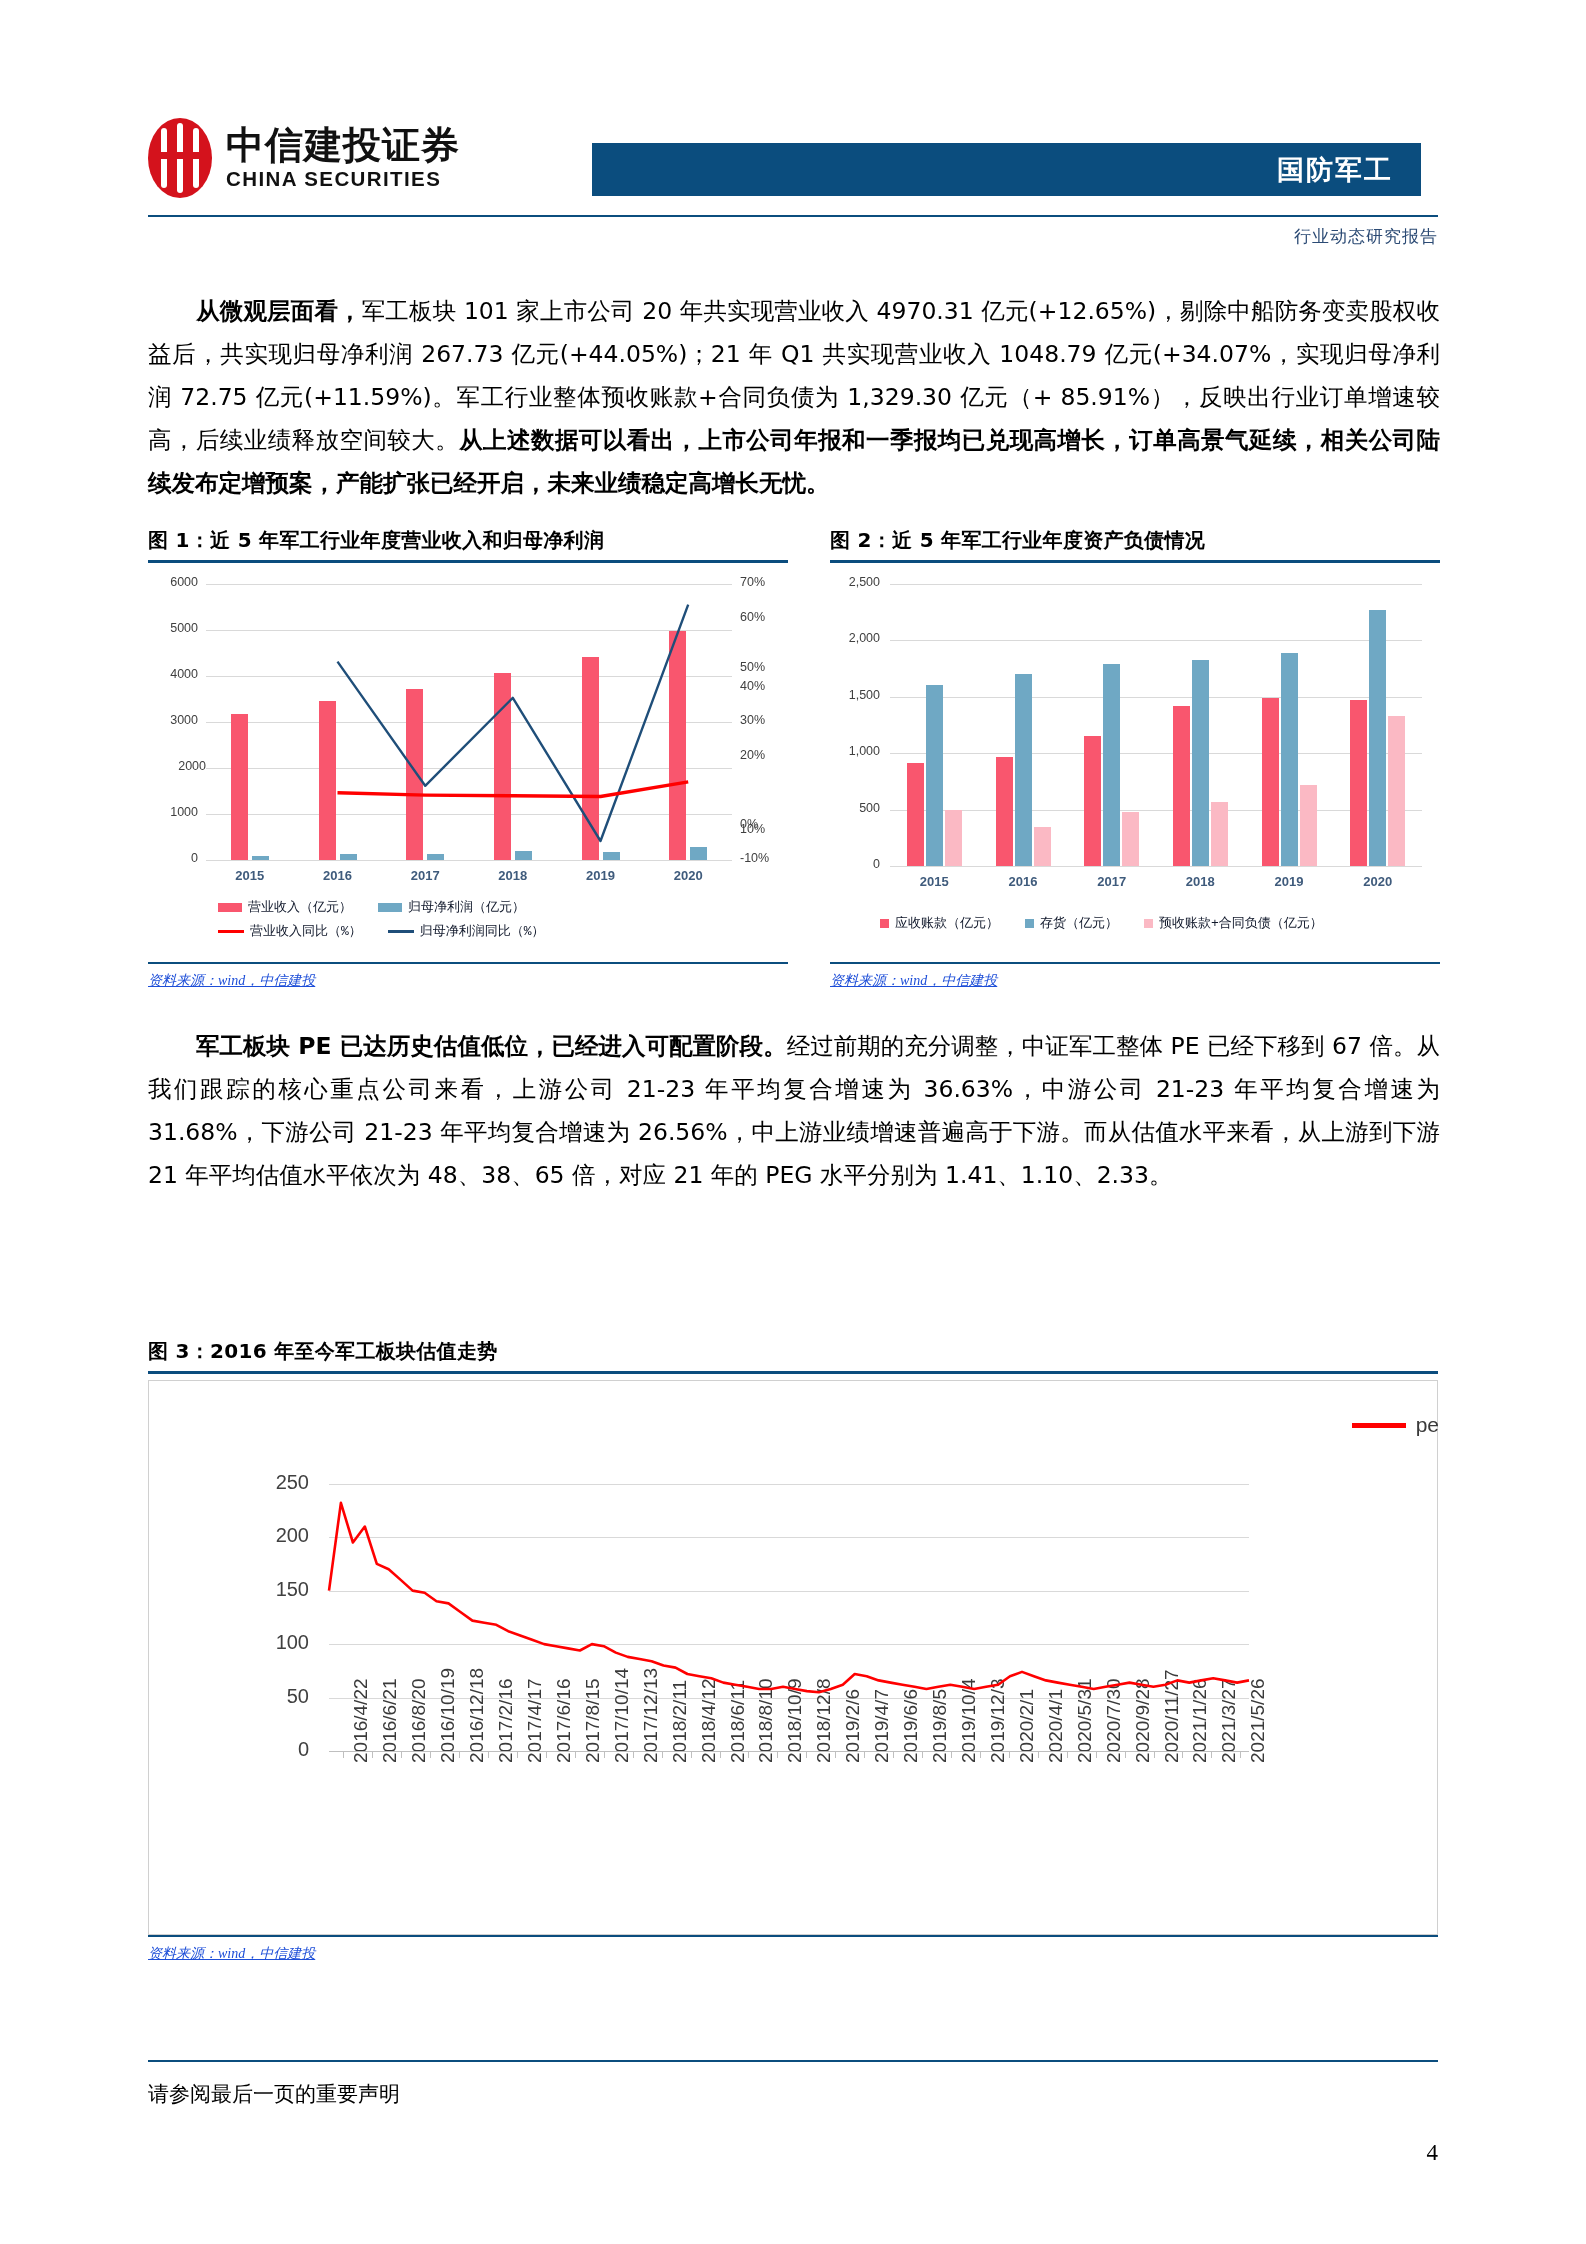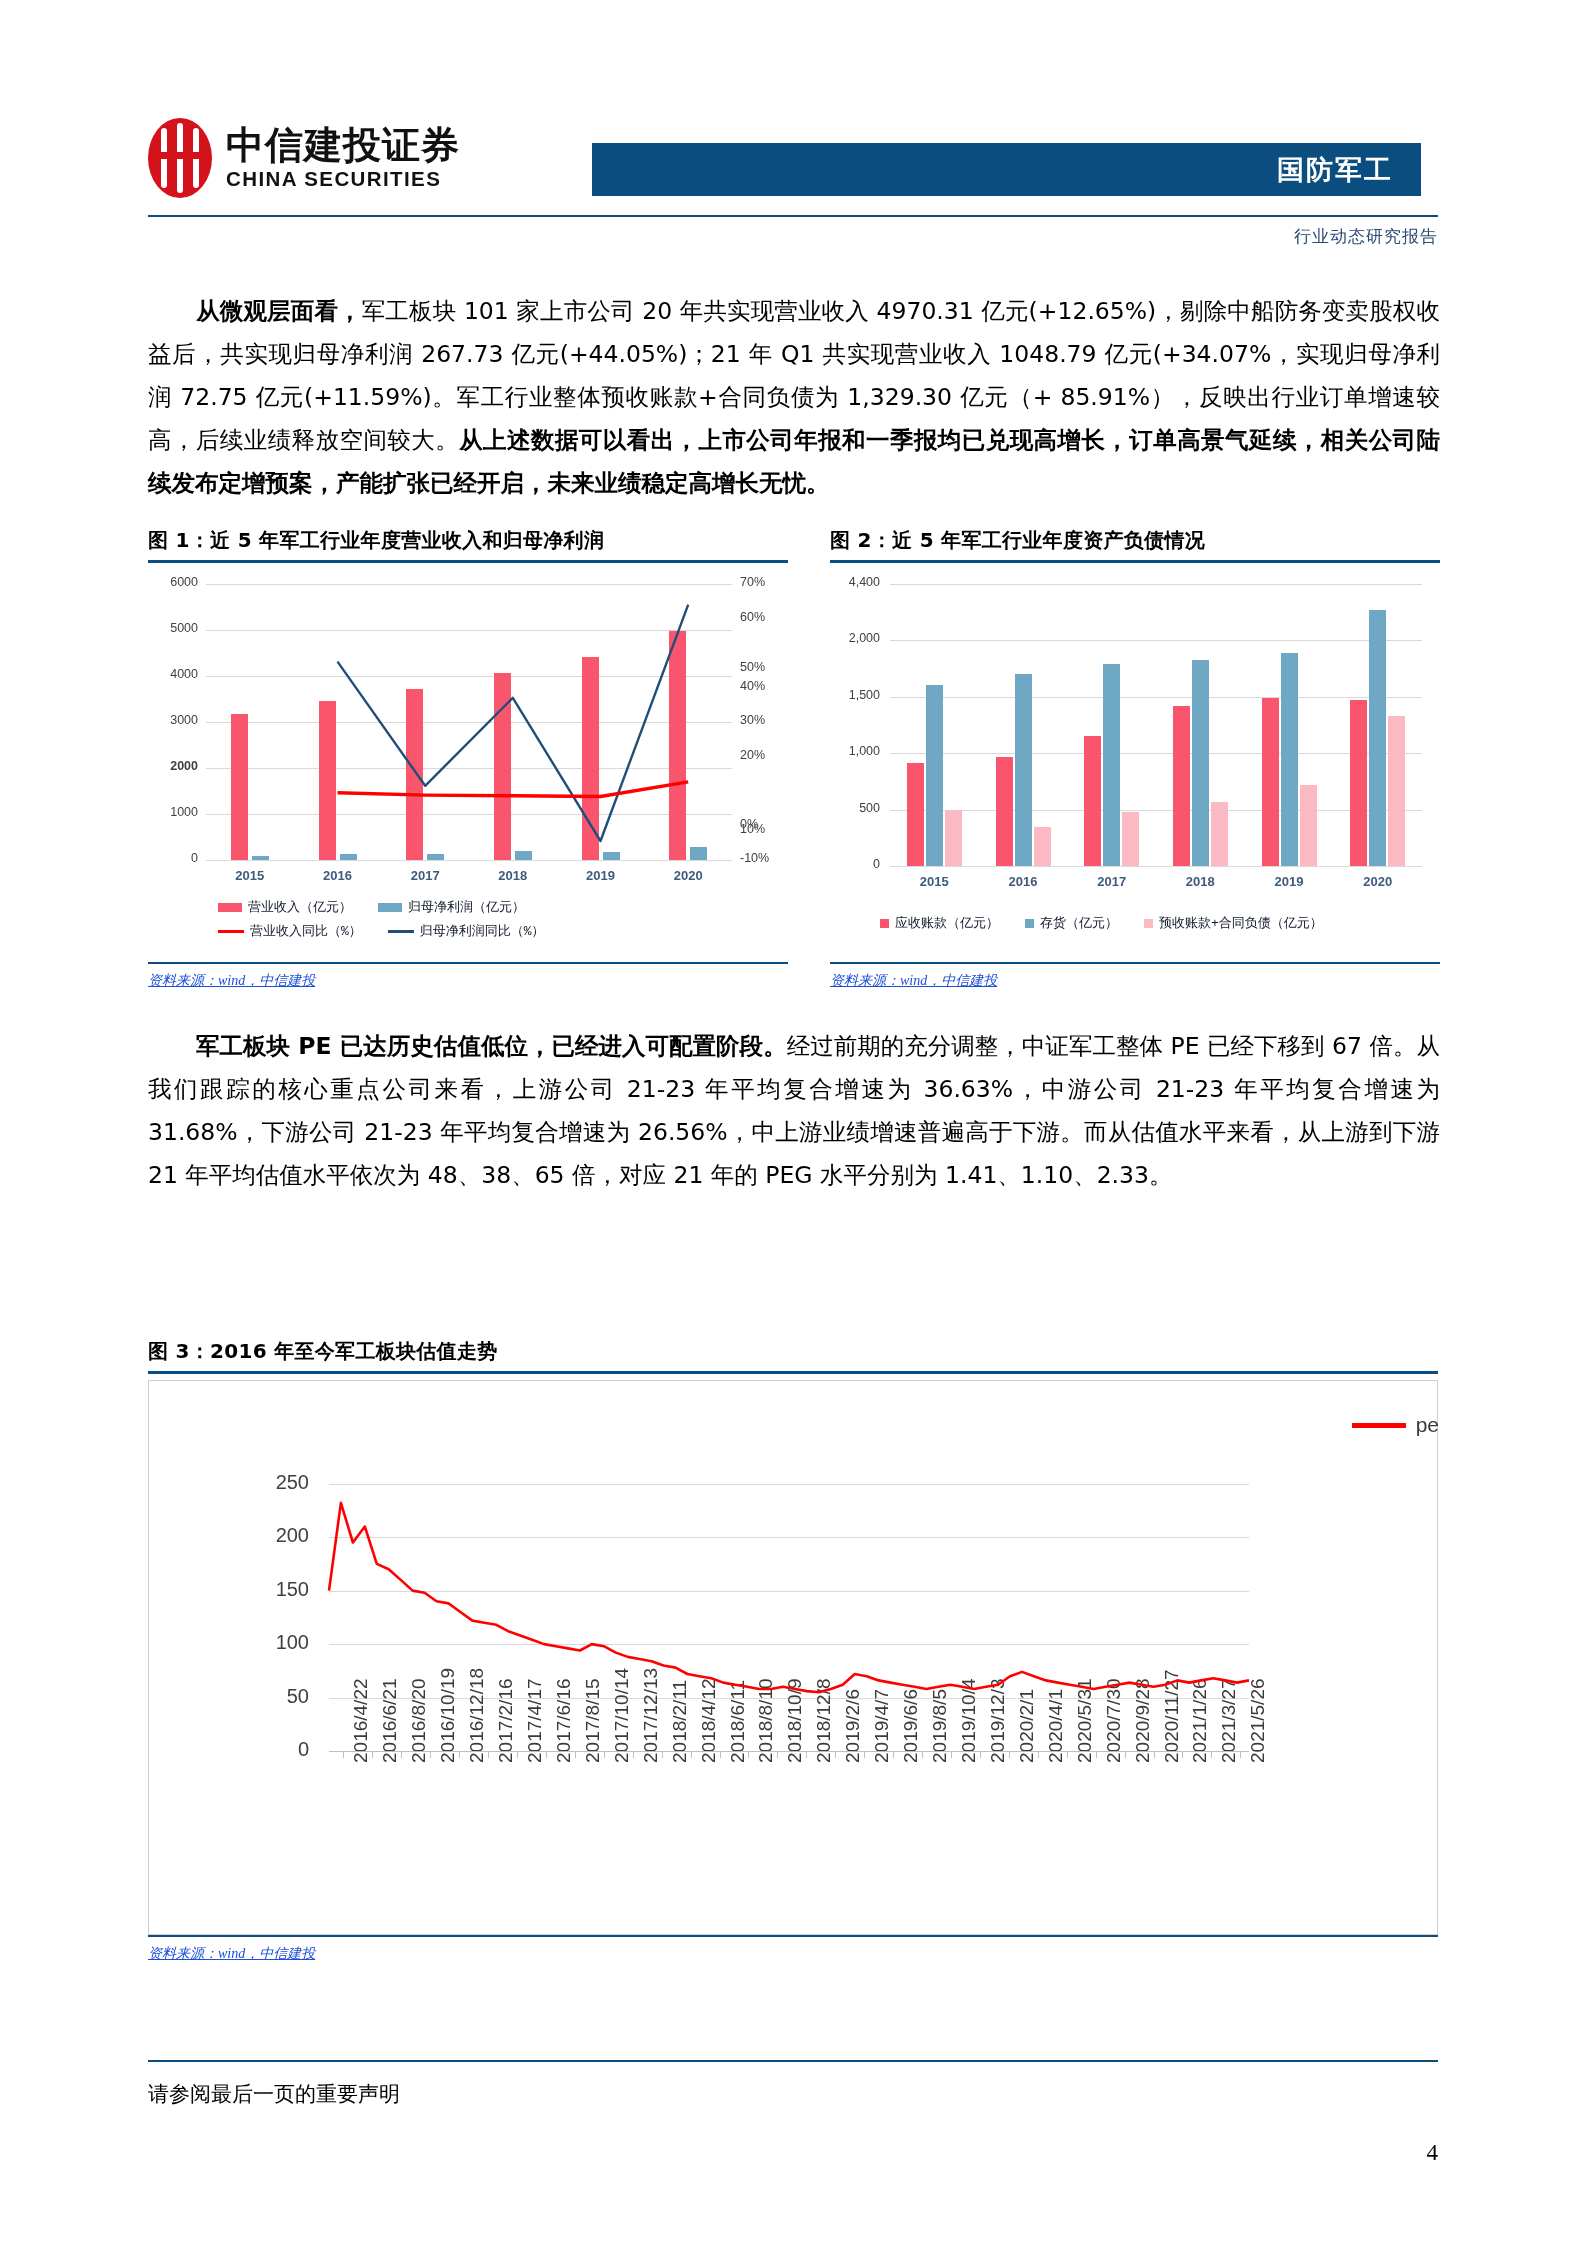--- a/index.html
+++ b/index.html
@@ -157,21 +157,21 @@
 
   <div class="fig-cap" style="left:148px;top:527px;">图 1：近 5 年军工行业年度营业收入和归母净利润</div>
   <div class="fig-rule" style="left:148px;top:560px;width:640px;"></div>
 
   <div class="chart-box" id="chart1" style="left:148px;top:568px;width:640px;height:400px;">
       <div class="gridline" style="left: 58px; top: 292px; width: 526px;"></div>
       <div class="ytick" style="left: 0px; top: 283px; width: 50px;">0</div>
       <div class="gridline" style="left: 58px; top: 246px; width: 526px;"></div>
       <div class="ytick" style="left: 0px; top: 237px; width: 50px;">1000</div>
       <div class="gridline" style="left: 58px; top: 200px; width: 526px;"></div>
-      <div class="ytick" style="left: 0px; top: 191px; width: 50px; font-weight: bold;">2000</div>
+      <div class="ytick" style="left: 8px; top: 191px; width: 50px;">2000</div>
       <div class="gridline" style="left: 58px; top: 154px; width: 526px;"></div>
       <div class="ytick" style="left: 0px; top: 145px; width: 50px;">3000</div>
       <div class="gridline" style="left: 58px; top: 108px; width: 526px;"></div>
       <div class="ytick" style="left: 0px; top: 99px; width: 50px;">4000</div>
       <div class="gridline" style="left: 58px; top: 62px; width: 526px;"></div>
       <div class="ytick" style="left: 0px; top: 53px; width: 50px;">5000</div>
       <div class="gridline" style="left: 58px; top: 16px; width: 526px;"></div>
       <div class="ytick" style="left: 0px; top: 7px; width: 50px;">6000</div>
       <div class="ytick-r" style="left: 592px; top: 283px; width: 48px;">-10%</div>
       <div class="ytick-r" style="left: 592px; top: 248.5px; width: 48px;">0%</div>
@@ -237,21 +237,21 @@
       <div class="ytick" style="left: 0px; top: 289px; width: 50px;">0</div>
       <div class="gridline" style="left: 60px; top: 241.6px; width: 532px;"></div>
       <div class="ytick" style="left: 0px; top: 232.6px; width: 50px;">500</div>
       <div class="gridline" style="left: 60px; top: 185.2px; width: 532px;"></div>
       <div class="ytick" style="left: 0px; top: 176.2px; width: 50px;">1,000</div>
       <div class="gridline" style="left: 60px; top: 128.8px; width: 532px;"></div>
       <div class="ytick" style="left: 0px; top: 119.8px; width: 50px;">1,500</div>
       <div class="gridline" style="left: 60px; top: 72.4px; width: 532px;"></div>
       <div class="ytick" style="left: 0px; top: 63.4px; width: 50px;">2,000</div>
       <div class="gridline" style="left: 60px; top: 16px; width: 532px;"></div>
-      <div class="ytick" style="left: 0px; top: 7px; width: 50px;">4,400</div>
+      <div class="ytick" style="left: 0px; top: 7px; width: 50px;">2,500</div>
       <div class="bar" style="left: 76.8333px; top: 194.788px; width: 17px; height: 103.212px; background: rgb(249, 86, 110);"></div>
       <div class="bar" style="left: 95.8333px; top: 116.956px; width: 17px; height: 181.044px; background: rgb(111, 168, 196);"></div>
       <div class="bar" style="left: 114.833px; top: 241.6px; width: 17px; height: 56.4px; background: rgb(251, 185, 196);"></div>
       <div class="xtick" style="left: 60px; top: 306px; width: 88.6667px;">2015</div>
       <div class="bar" style="left: 165.5px; top: 188.584px; width: 17px; height: 109.416px; background: rgb(249, 86, 110);"></div>
       <div class="bar" style="left: 184.5px; top: 106.24px; width: 17px; height: 191.76px; background: rgb(111, 168, 196);"></div>
       <div class="bar" style="left: 203.5px; top: 258.52px; width: 17px; height: 39.48px; background: rgb(251, 185, 196);"></div>
       <div class="xtick" style="left: 148.667px; top: 306px; width: 88.6667px;">2016</div>
       <div class="bar" style="left: 254.167px; top: 167.716px; width: 17px; height: 130.284px; background: rgb(249, 86, 110);"></div>
       <div class="bar" style="left: 273.167px; top: 96.088px; width: 17px; height: 201.912px; background: rgb(111, 168, 196);"></div>

